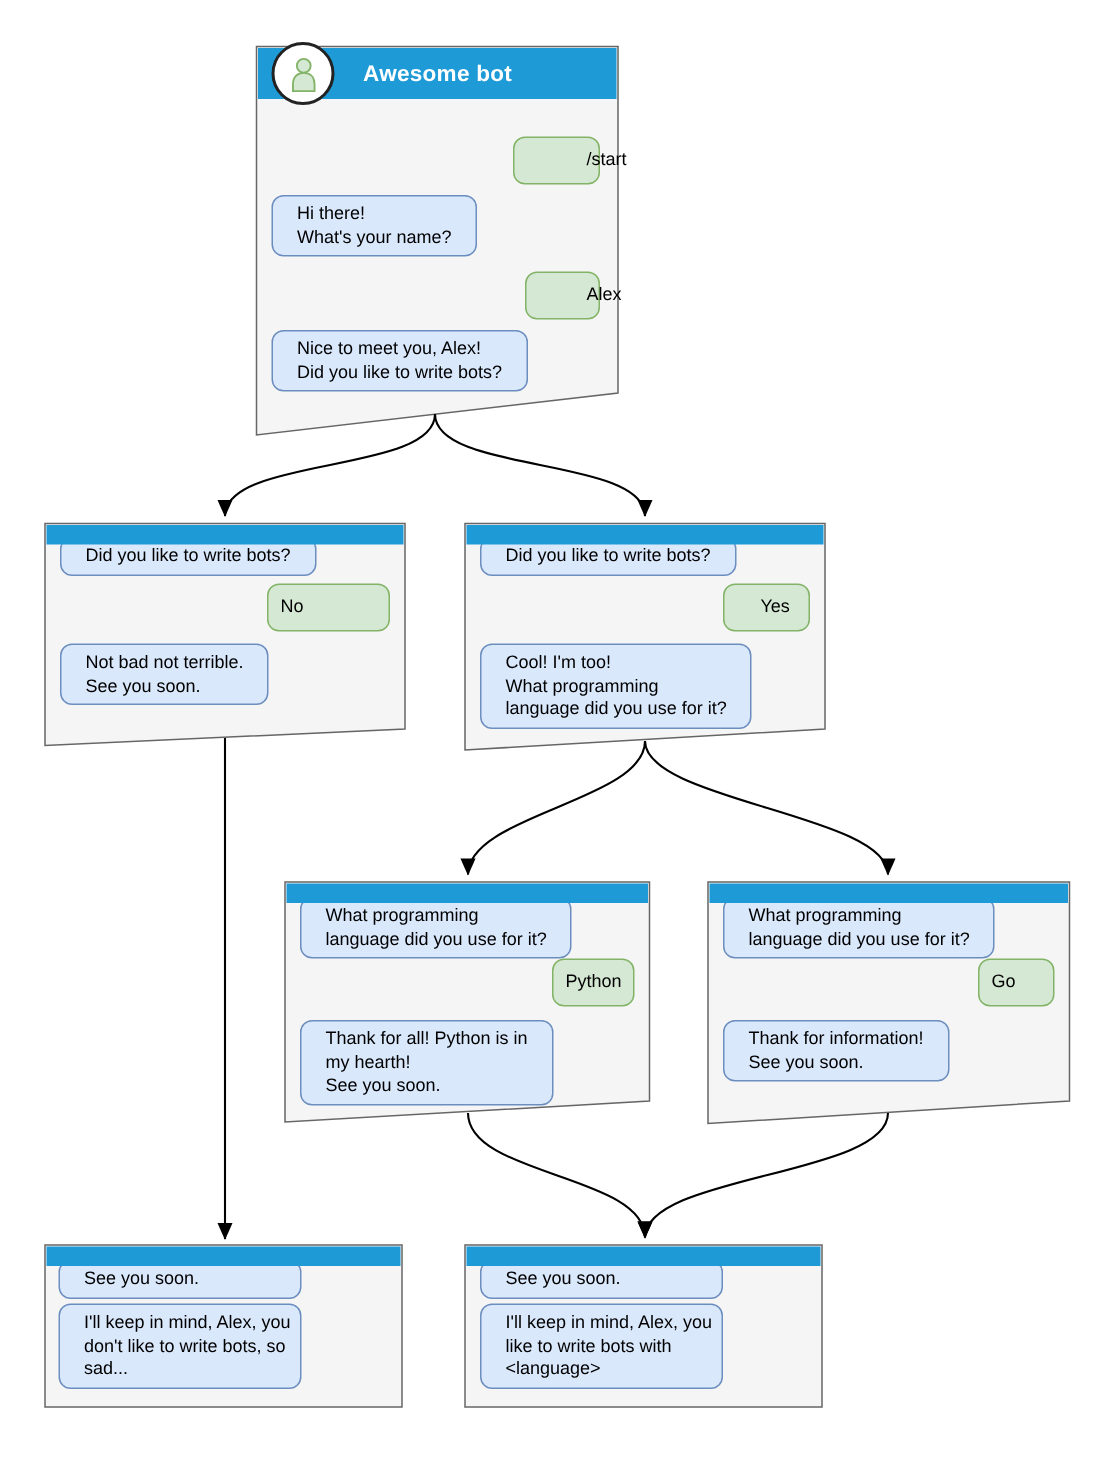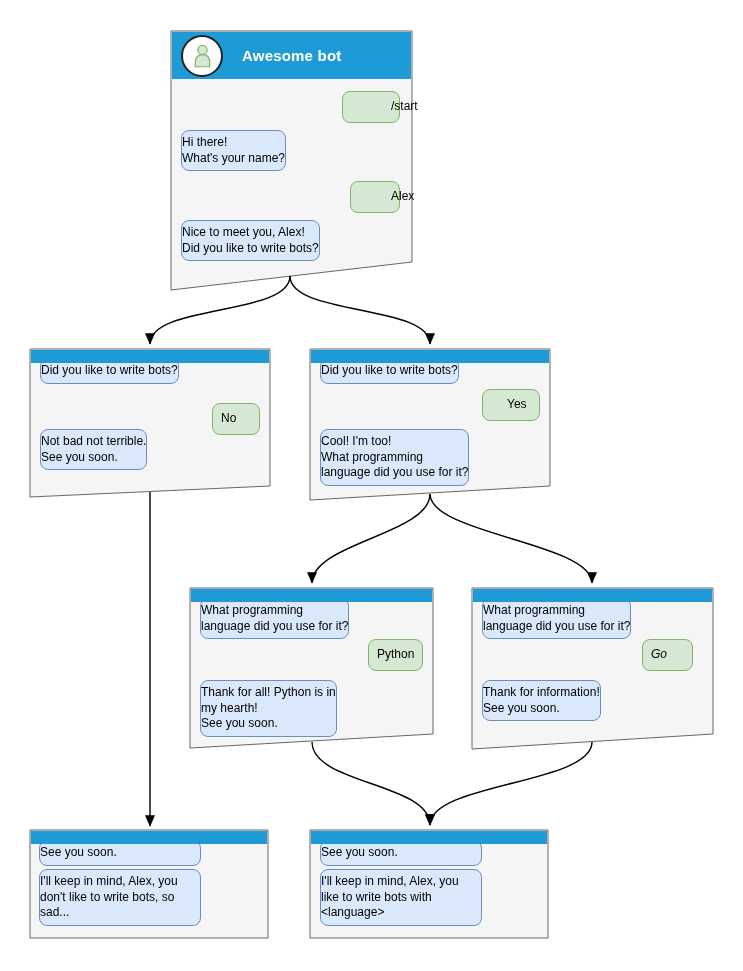--- a/index.html
+++ b/index.html
@@ -14,25 +14,25 @@
     --title-text:#ffffff;
   }
   *{box-sizing:border-box;margin:0;padding:0;}
   body{background:#ffffff;font-family:"Liberation Sans",sans-serif;}
   #canvas{position:relative;width:743px;height:971px;background:#ffffff;overflow:hidden;}
   #shape-layer{position:absolute;left:0;top:0;z-index:0;}
   .win-shape{fill:var(--window-bg);stroke:var(--window-border);stroke-width:1;}
   .edge{stroke:var(--edge-color);stroke-width:1.4;fill:none;}
   .window{position:absolute;z-index:1;}
   .titlebar{position:absolute;left:1px;right:1px;top:1px;background:var(--titlebar-blue);z-index:3;}
-  .main-titlebar{height:47px;display:flex;align-items:center;}
+  .main-titlebar{height:34px;display:flex;align-items:center;}
   .thin-titlebar{height:13px;}
   .avatar{width:42px;height:42px;margin-left:9px;border-radius:50%;background:#ffffff;border:2px solid #222222;display:flex;align-items:center;justify-content:center;flex:0 0 auto;}
   .title{color:var(--title-text);font-weight:bold;font-size:15px;margin-left:19px;letter-spacing:.2px;}
-  .bubble{position:absolute;z-index:2;font-size:12px;line-height:1.3;color:#000;border-radius:8px;border:1px solid;padding:4px 0;white-space:pre;}
+  .bubble{position:absolute;z-index:2;font-size:12px;line-height:1.3;color:#000;border-radius:8px;border:1px solid;padding:4px 16px;white-space:pre;}
   .bubble.bot{background:var(--bot-bubble-bg);border-color:var(--bot-bubble-border);}
   .bubble.user{background:var(--user-bubble-bg);border-color:var(--user-bubble-border);padding:7px 8px;}
 </style>
 </head>
 <body>
 
 <div id="canvas">
 
   <svg id="shape-layer" width="743" height="971" viewBox="0 0 743 971">
     <defs>
@@ -72,21 +72,21 @@
     <div class="bubble bot" style="left:10px;top:99px;">Hi there!
 What's your name?</div>
     <div class="bubble user" style="right:12px;top:150px;width:50px;padding-left:40px;">Alex</div>
     <div class="bubble bot" style="left:10px;top:189px;">Nice to meet you, Alex!
 Did you like to write bots?</div>
   </div>
 
   <div class="window" style="left:30px;top:349px;width:240px;height:148px;">
     <div class="titlebar thin-titlebar"></div>
     <div class="bubble bot" style="left:10px;top:9px;">Did you like to write bots?</div>
-    <div class="bubble user" style="right:10px;top:40px;width:48px;margin-top:14px;">No</div>
+    <div class="bubble user" style="right:10px;top:40px;width:82px;">No</div>
     <div class="bubble bot" style="left:10px;top:80px;">Not bad not terrible.
 See you soon.</div>
   </div>
 
   <div class="window" style="left:310px;top:349px;width:240px;height:151px;">
     <div class="titlebar thin-titlebar"></div>
     <div class="bubble bot" style="left:10px;top:9px;">Did you like to write bots?</div>
     <div class="bubble user" style="right:10px;top:40px;width:58px;padding-left:24px;">Yes</div>
     <div class="bubble bot" style="left:10px;top:80px;">Cool! I'm too!
 What programming
@@ -100,21 +100,21 @@
     <div class="bubble user" style="right:10px;top:51px;width:55px;">Python</div>
     <div class="bubble bot" style="left:10px;top:92px;">Thank for all! Python is in
 my hearth!
 See you soon.</div>
   </div>
 
   <div class="window" style="left:472px;top:588px;width:241px;height:161px;">
     <div class="titlebar thin-titlebar"></div>
     <div class="bubble bot" style="left:10px;top:10px;">What programming
 language did you use for it?</div>
-    <div class="bubble user" style="right:20px;top:51px;width:51px;font-style:italic;">Go</div>
+    <div class="bubble user" style="right:10px;top:51px;width:51px;">Go</div>
     <div class="bubble bot" style="left:10px;top:92px;">Thank for information!
 See you soon.</div>
   </div>
 
   <div class="window" style="left:30px;top:830px;width:238px;height:108px;">
     <div class="titlebar thin-titlebar"></div>
     <div class="bubble bot" style="left:9px;top:10px;width:162px;">See you soon.</div>
     <div class="bubble bot" style="left:9px;top:39px;width:162px;">I'll keep in mind, Alex, you
 don't like to write bots, so
 sad...</div>

